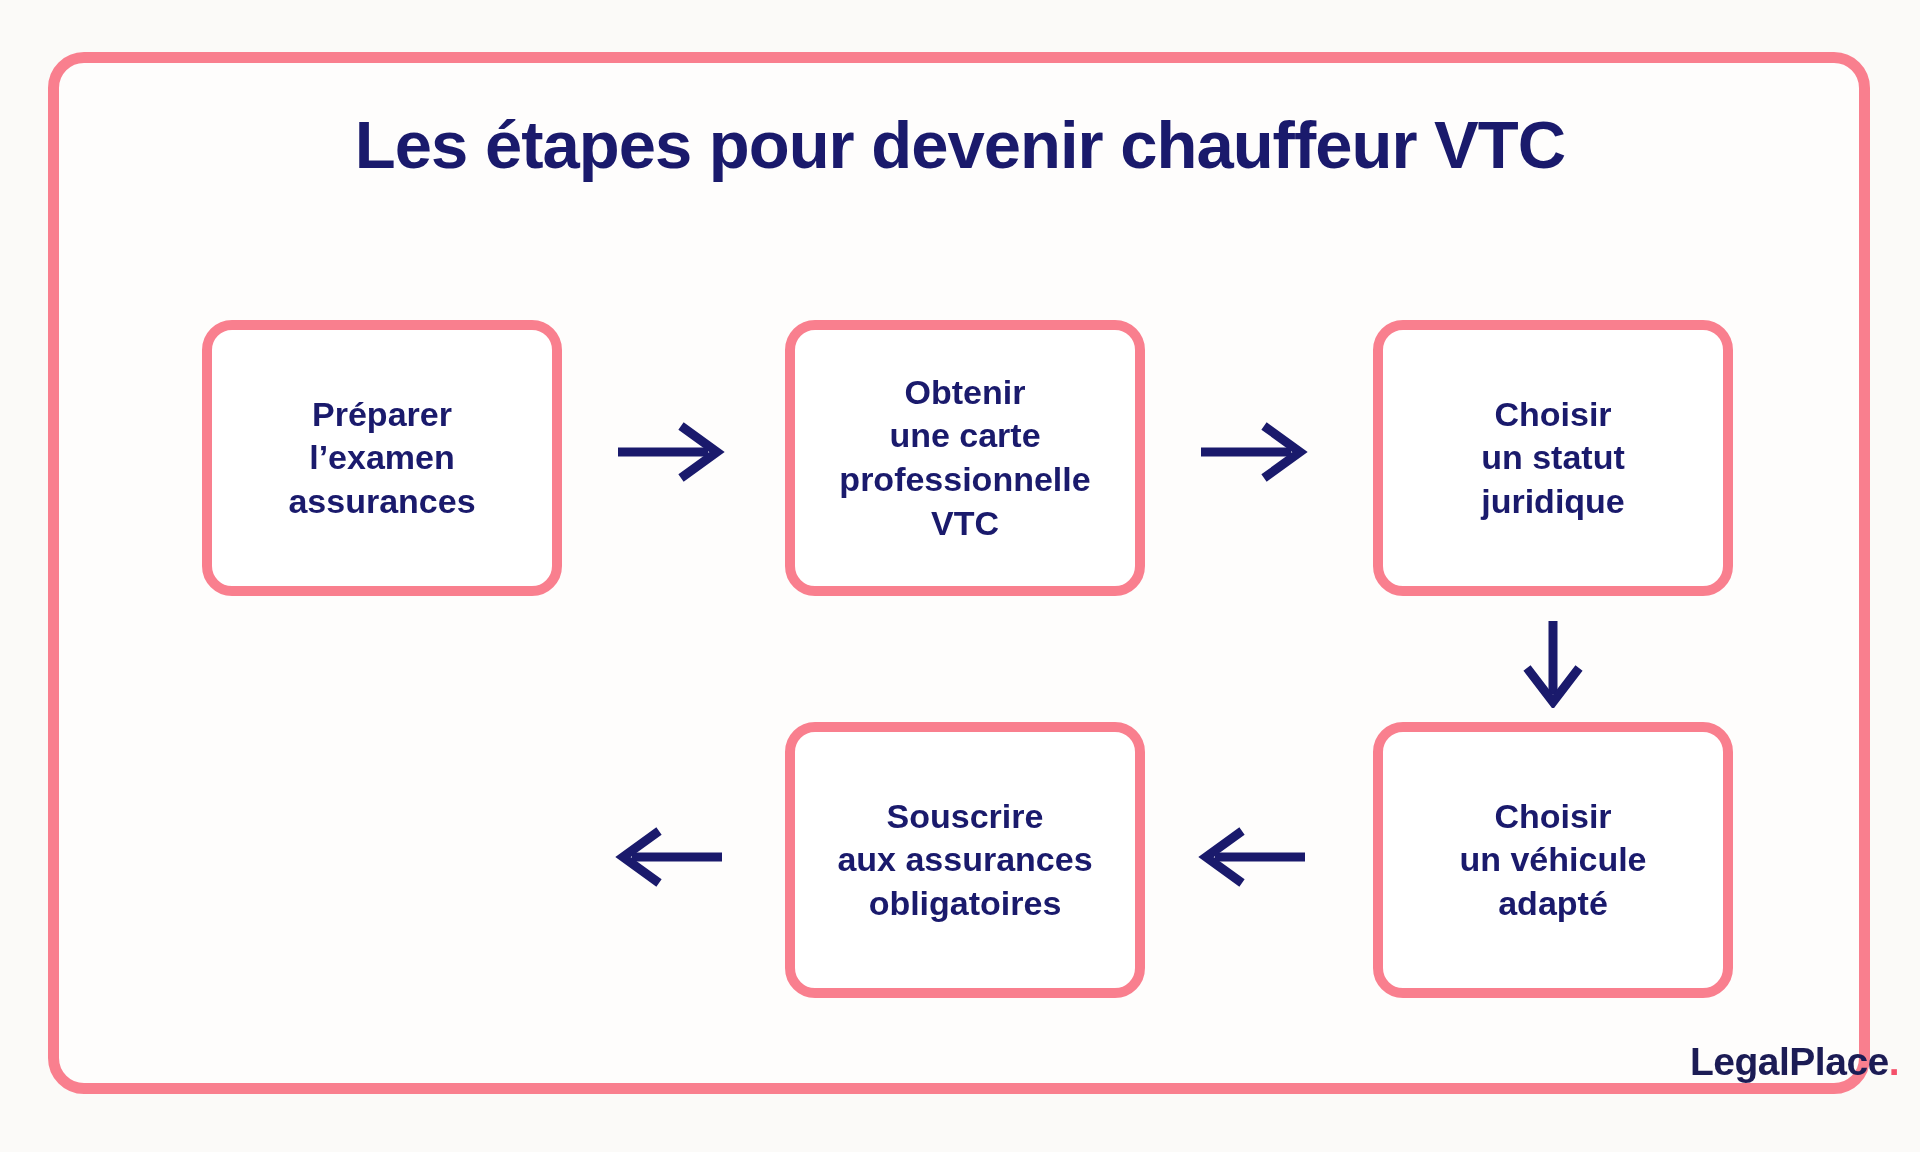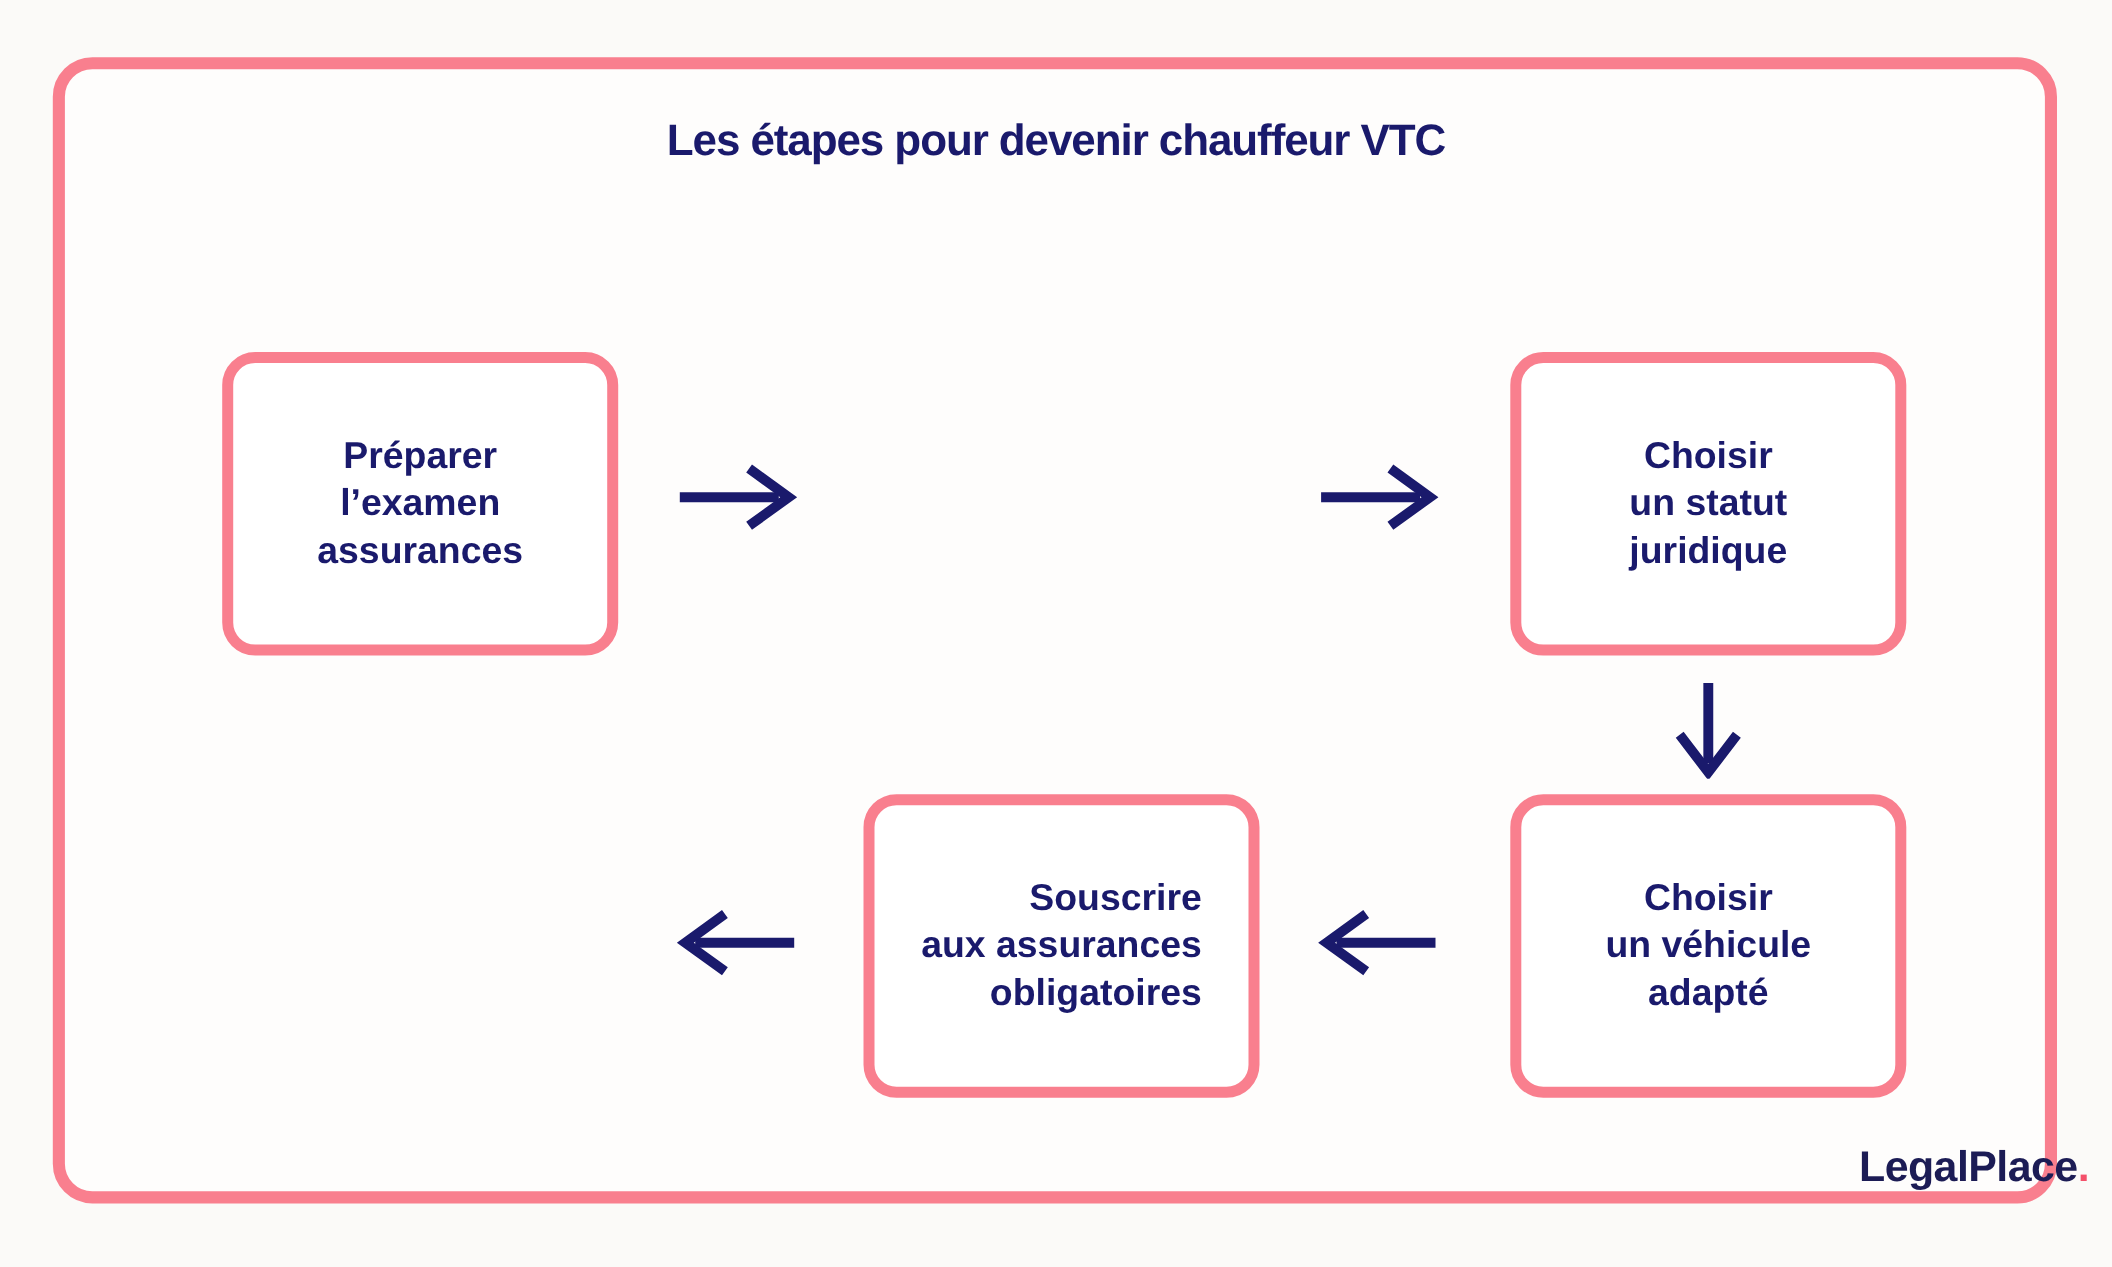--- a/index.html
+++ b/index.html
@@ -21,21 +21,21 @@
     width: 1822px; height: 1042px;
     background: #fefdfc;
     border: 11px solid #f97f8e;
     border-radius: 36px;
   }
   .title {
     position: absolute;
     left: 0; top: 106px;
     width: 1920px;
     text-align: center;
-    font-size: 40px;
+    font-size: 67px;
     font-weight: 700;
     letter-spacing: -1px;
     color: #1a1a6c;
   }
   .step-box {
     position: absolute;
     width: 360px;
     height: 276px;
     background: #ffffff;
     border: 10px solid #f97f8e;
@@ -49,21 +49,21 @@
     font-size: 34px;
     font-weight: 700;
     line-height: 1.28;
     color: #1a1a6c;
     white-space: pre-line;
   }
   .pos-r1c1 { left: 202px;  top: 320px; }
   .pos-r1c2 { left: 785px;  top: 320px; }
   .pos-r1c3 { left: 1373px; top: 320px; }
   .pos-r2c1 { left: 202px;  top: 722px; }
-  .pos-r2c2 { left: 785px;  top: 722px; text-align: right; }
+  .pos-r2c2 { left: 785px;  top: 722px; }
   .pos-r2c3 { left: 1373px; top: 722px; }
   .arrow {
     position: absolute;
     color: #1a1a6c;
   }
   .arrow svg { display: block; }
   .arr-1 { left: 615px;  top: 417px; }
   .arr-2 { left: 1198px; top: 417px; }
   .arr-down { left: 1518px; top: 618px; }
   .arr-3 { left: 1198px; top: 822px; }
@@ -94,20 +94,26 @@
 assurances</span>
   </div>
 
   <div class="arrow arr-1">
     <svg width="110" height="70" viewBox="0 0 110 70" fill="none" stroke="currentColor" stroke-width="9">
       <line x1="3" y1="35" x2="93" y2="35"></line>
       <polyline points="66,9 102,35 66,61"></polyline>
     </svg>
   </div>
 
+  <div class="step-box pos-r1c2">
+    <span class="step-label">Obtenir
+une carte
+professionnelle
+VTC</span>
+  </div>
 
   <div class="arrow arr-2">
     <svg width="110" height="70" viewBox="0 0 110 70" fill="none" stroke="currentColor" stroke-width="9">
       <line x1="3" y1="35" x2="93" y2="35"></line>
       <polyline points="66,9 102,35 66,61"></polyline>
     </svg>
   </div>
 
   <div class="step-box pos-r1c3">
     <span class="step-label">Choisir

